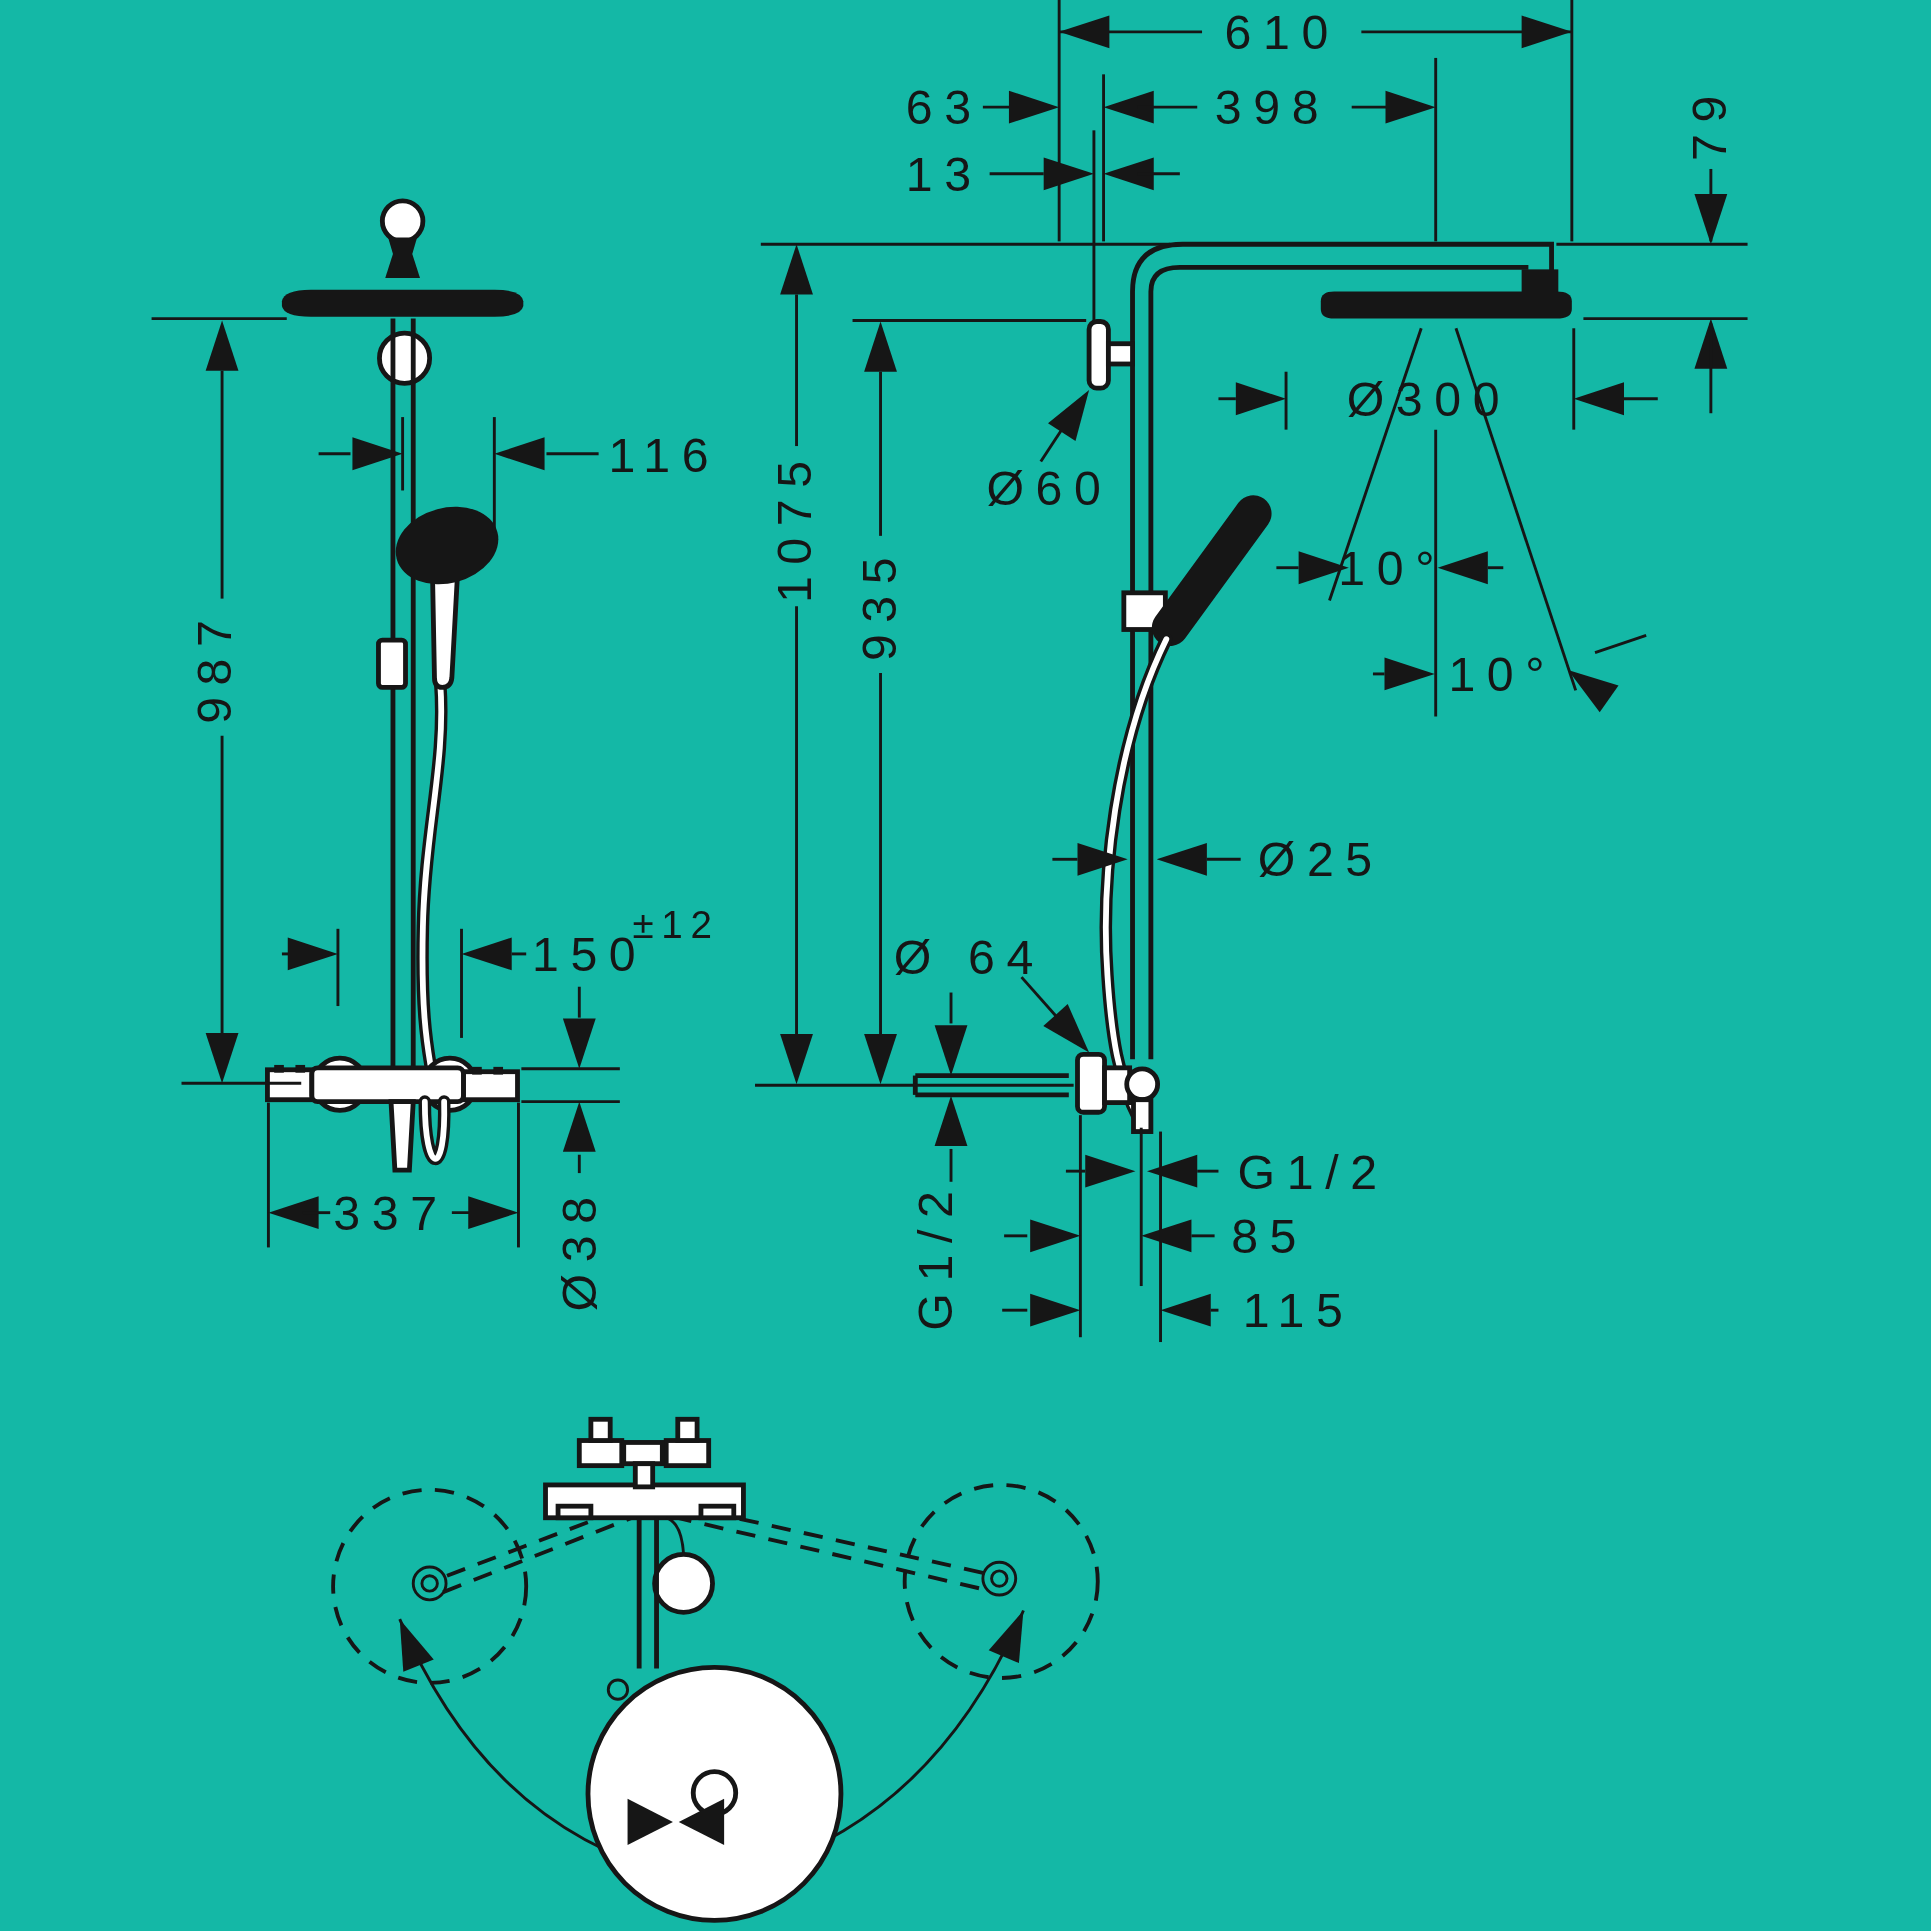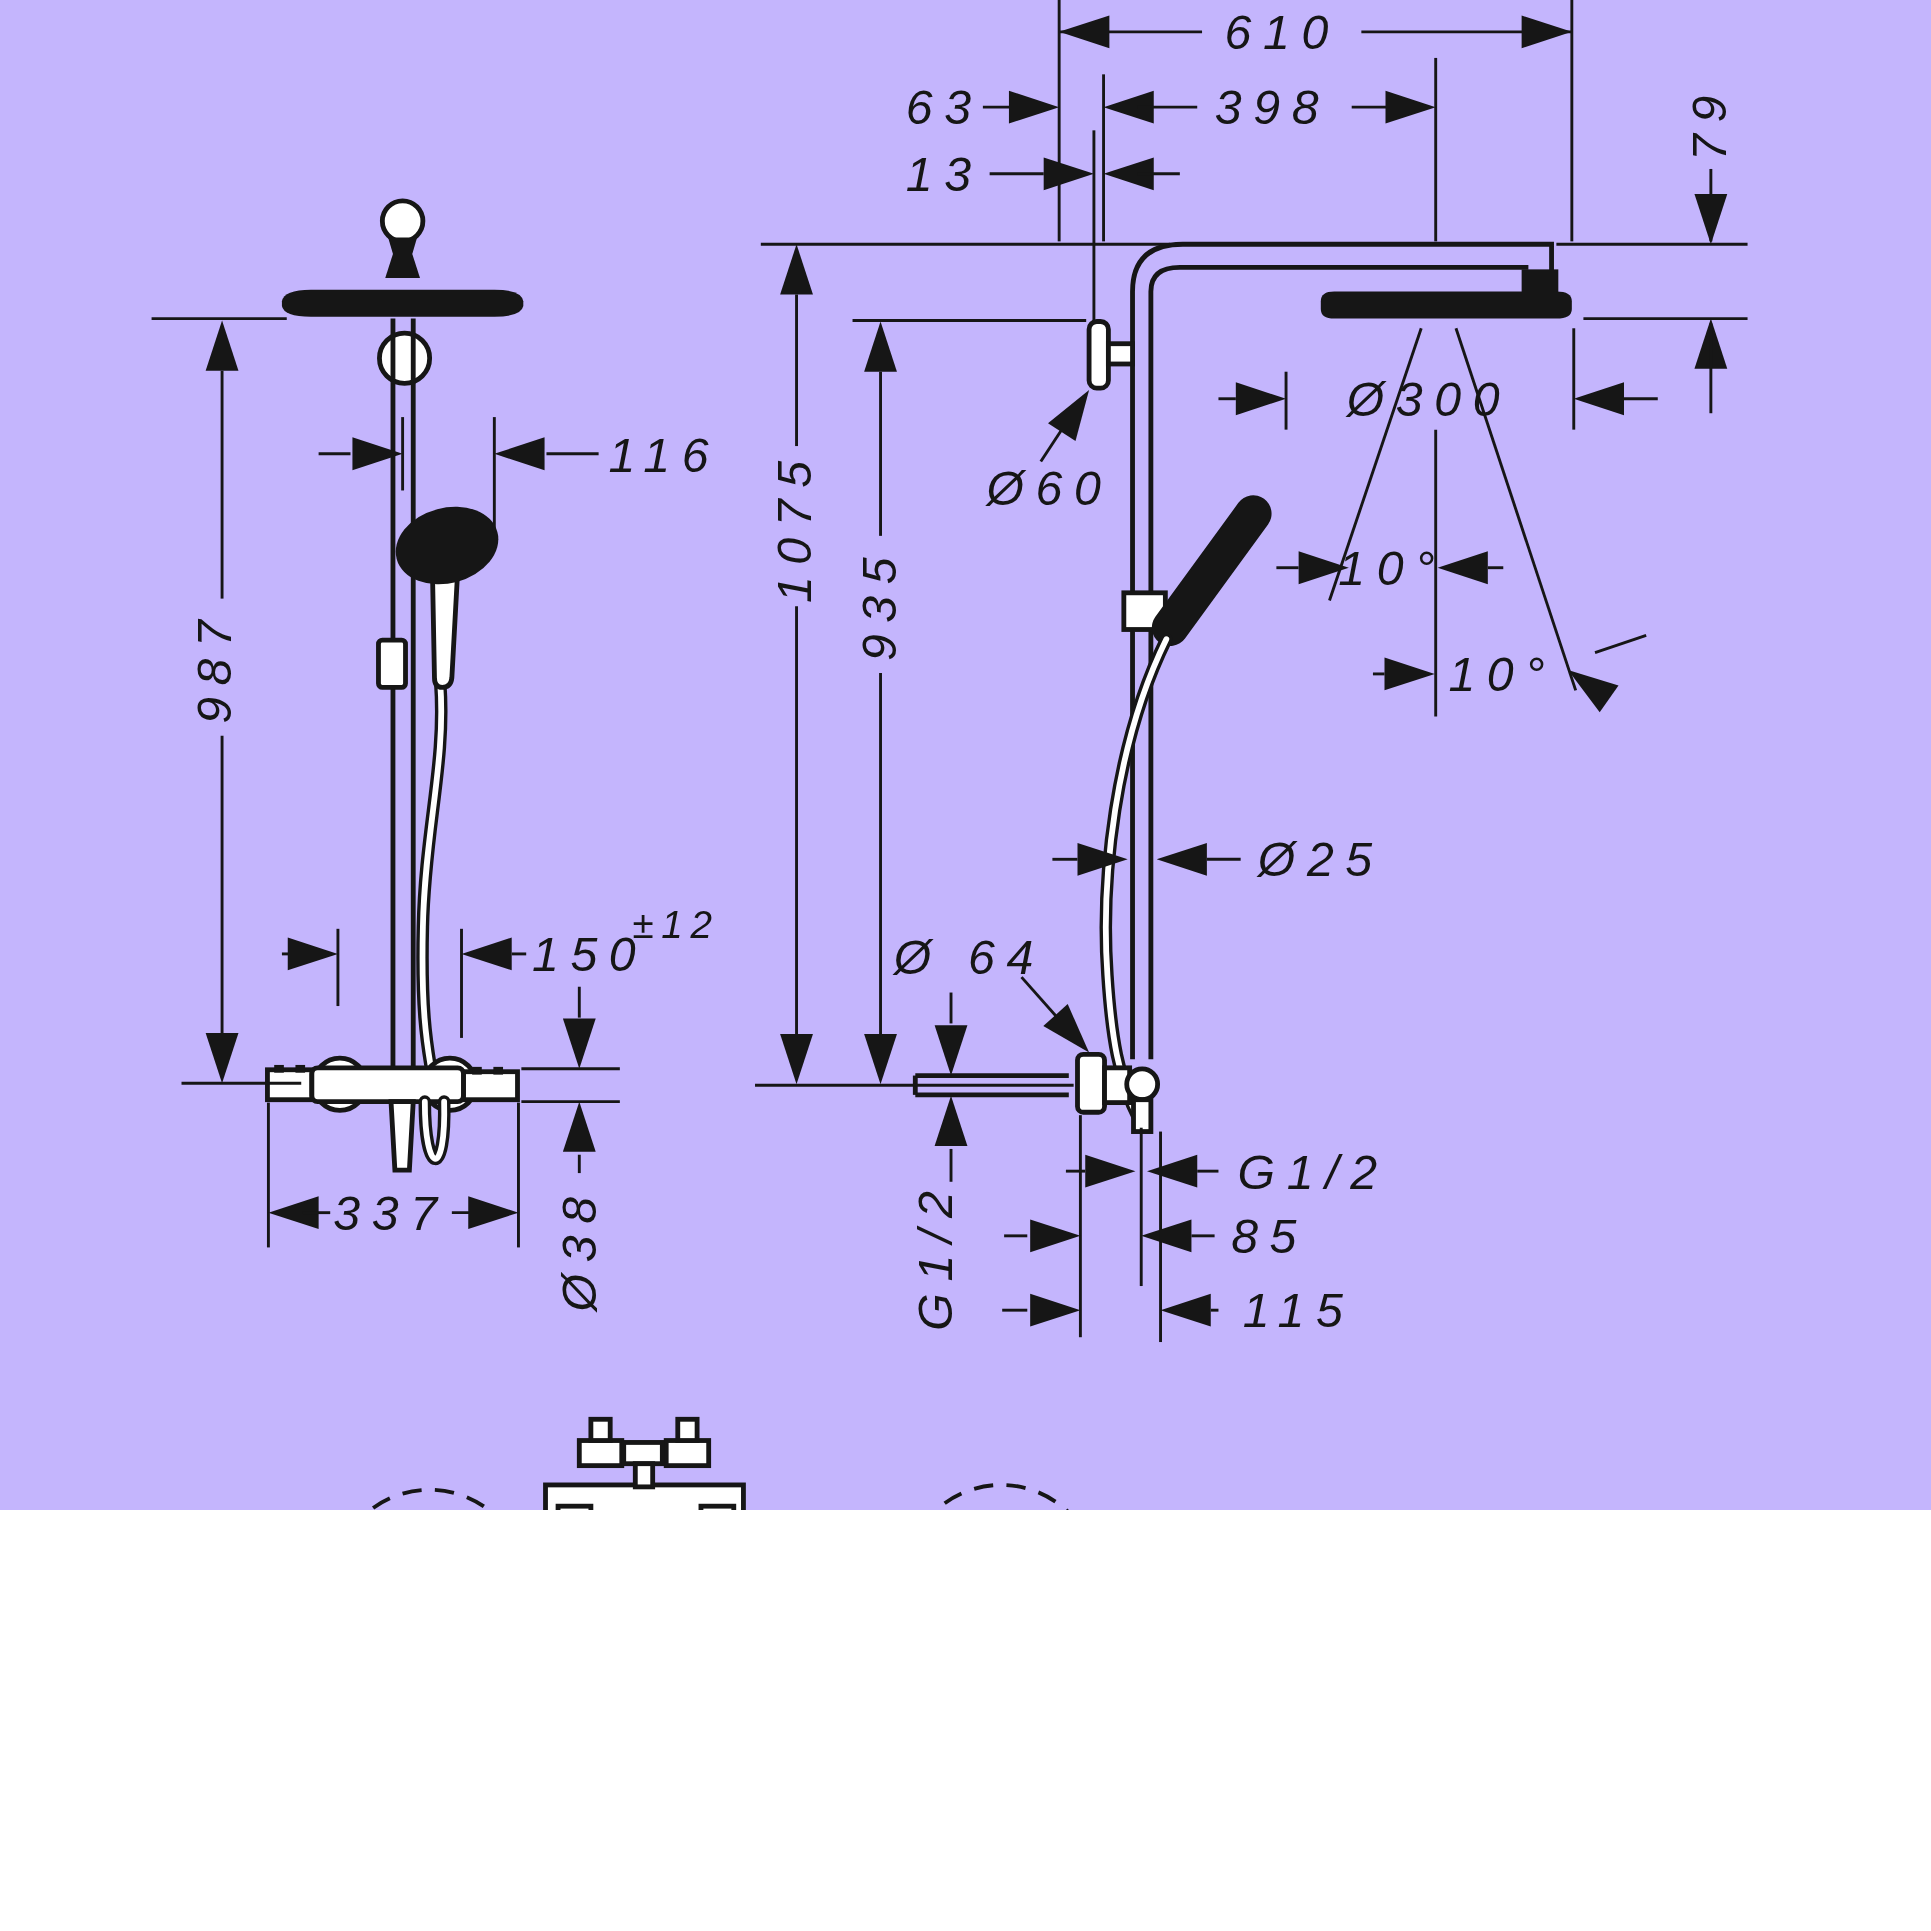--- a/index.html
+++ b/index.html
@@ -1,16 +1,16 @@
 <!DOCTYPE html>
 <html><head>
 <meta charset="utf-8">
 <style>
   html,body{margin:0;padding:0;background:#fff;}
-  .page{width:1931px;height:1510px;background:#c4b5fd;position:relative;font-style:italic;}
+  .page{width:1931px;height:1931px;background:#14b8a6;position:relative;}
   svg{display:block;}
   svg text{font-family:"Liberation Sans","DejaVu Sans",sans-serif;fill:#161616;
            font-size:50px;letter-spacing:12px;}
   svg text.sm{font-size:40px;letter-spacing:8px;}
   .ln{stroke:#161616;stroke-width:3;fill:none;}
   .thick{stroke:#161616;stroke-width:5;fill:none;}
   .part{stroke:#161616;stroke-width:5;fill:#fff;}
   .solid{fill:#161616;stroke:none;}
   .hoseO{stroke:#161616;stroke-width:13;fill:none;stroke-linecap:round;}
   .hoseI{stroke:#fff;stroke-width:6;fill:none;stroke-linecap:round;}

